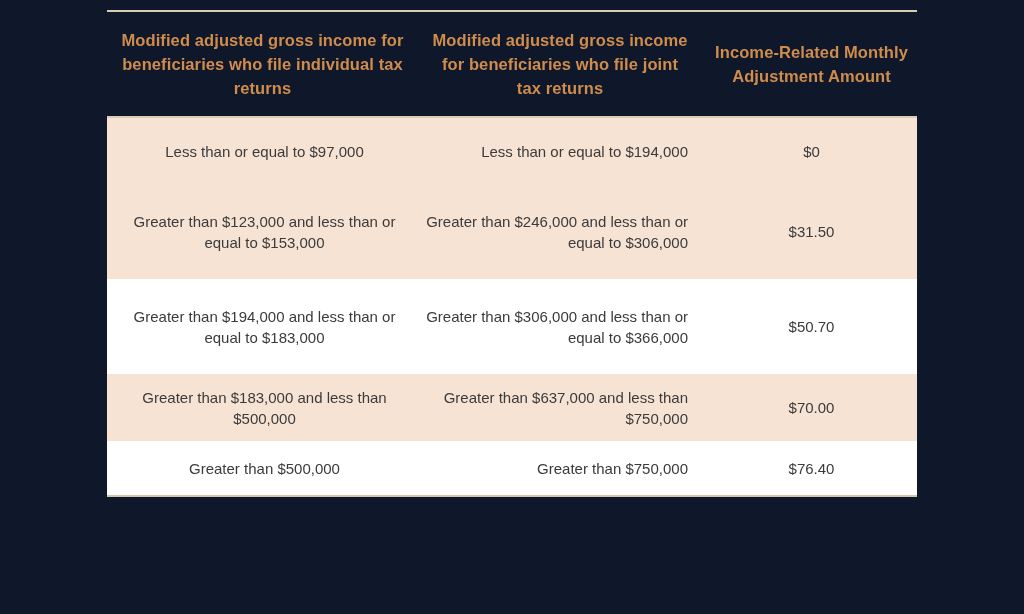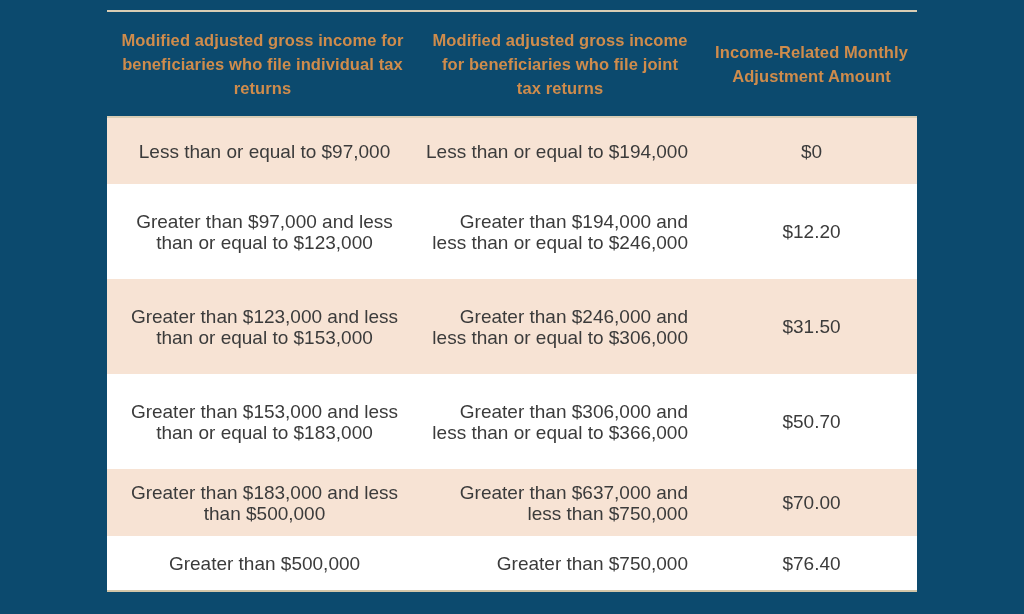--- a/index.html
+++ b/index.html
@@ -12,21 +12,21 @@
     height: 614px;
     background: #ffffff;
     font-family: "Liberation Sans", "DejaVu Sans", sans-serif;
     overflow: hidden;
   }
 
   .page {
     position: relative;
     width: 1024px;
     height: 614px;
-    background: #0c4a6e;
+    background: #0f172a;
   }
 
   .table-wrap {
     position: absolute;
     left: 107px;
     top: 10px;
     width: 810px;
   }
 
   .rule-top,
@@ -59,21 +59,21 @@
     padding: 16px 8px 16px 8px;
     vertical-align: middle;
     letter-spacing: 0.1px;
   }
   thead th.h1 { padding-left: 12px; padding-right: 12px; }
   thead th.h2 { padding-left: 10px; padding-right: 14px; text-align: center; }
   thead th.h3 { padding-left: 6px; padding-right: 6px; }
 
   tbody td {
     color: #3b3b3b;
-    font-size: 19px;
+    font-size: 15px;
     line-height: 21px;
     text-align: center;
     vertical-align: middle;
     padding: 0 10px;
   }
   tbody td.col1 { padding-left: 12px; padding-right: 8px; }
   tbody td.col2 { padding-left: 8px; padding-right: 18px; text-align: right; }
   tbody td.col3 { padding-left: 4px; padding-right: 4px; }
 
   tbody tr.shaded td {
@@ -120,32 +120,27 @@
         <col class="c1">
         <col class="c2">
         <col class="c3">
       </colgroup>
       <tbody>
         <tr class="shaded r1">
           <td class="col1">Less than or equal to $97,000</td>
           <td class="col2">Less than or equal to $194,000</td>
           <td class="col3">$0</td>
         </tr>
-        <tr class="plain r2">
-          <td class="col1">Greater than $97,000 and less than or equal to $123,000</td>
-          <td class="col2">Greater than $194,000 and less than or equal to $246,000</td>
-          <td class="col3">$12.20</td>
-        </tr>
         <tr class="shaded r3">
           <td class="col1">Greater than $123,000 and less than or equal to $153,000</td>
           <td class="col2">Greater than $246,000 and less than or equal to $306,000</td>
           <td class="col3">$31.50</td>
         </tr>
         <tr class="plain r4">
-          <td class="col1">Greater than $153,000 and less than or equal to $183,000</td>
+          <td class="col1">Greater than $194,000 and less than or equal to $183,000</td>
           <td class="col2">Greater than $306,000 and less than or equal to $366,000</td>
           <td class="col3">$50.70</td>
         </tr>
         <tr class="shaded r5">
           <td class="col1">Greater than $183,000 and less than $500,000</td>
           <td class="col2">Greater than $637,000 and less than $750,000</td>
           <td class="col3">$70.00</td>
         </tr>
         <tr class="plain r6">
           <td class="col1">Greater than $500,000</td>

